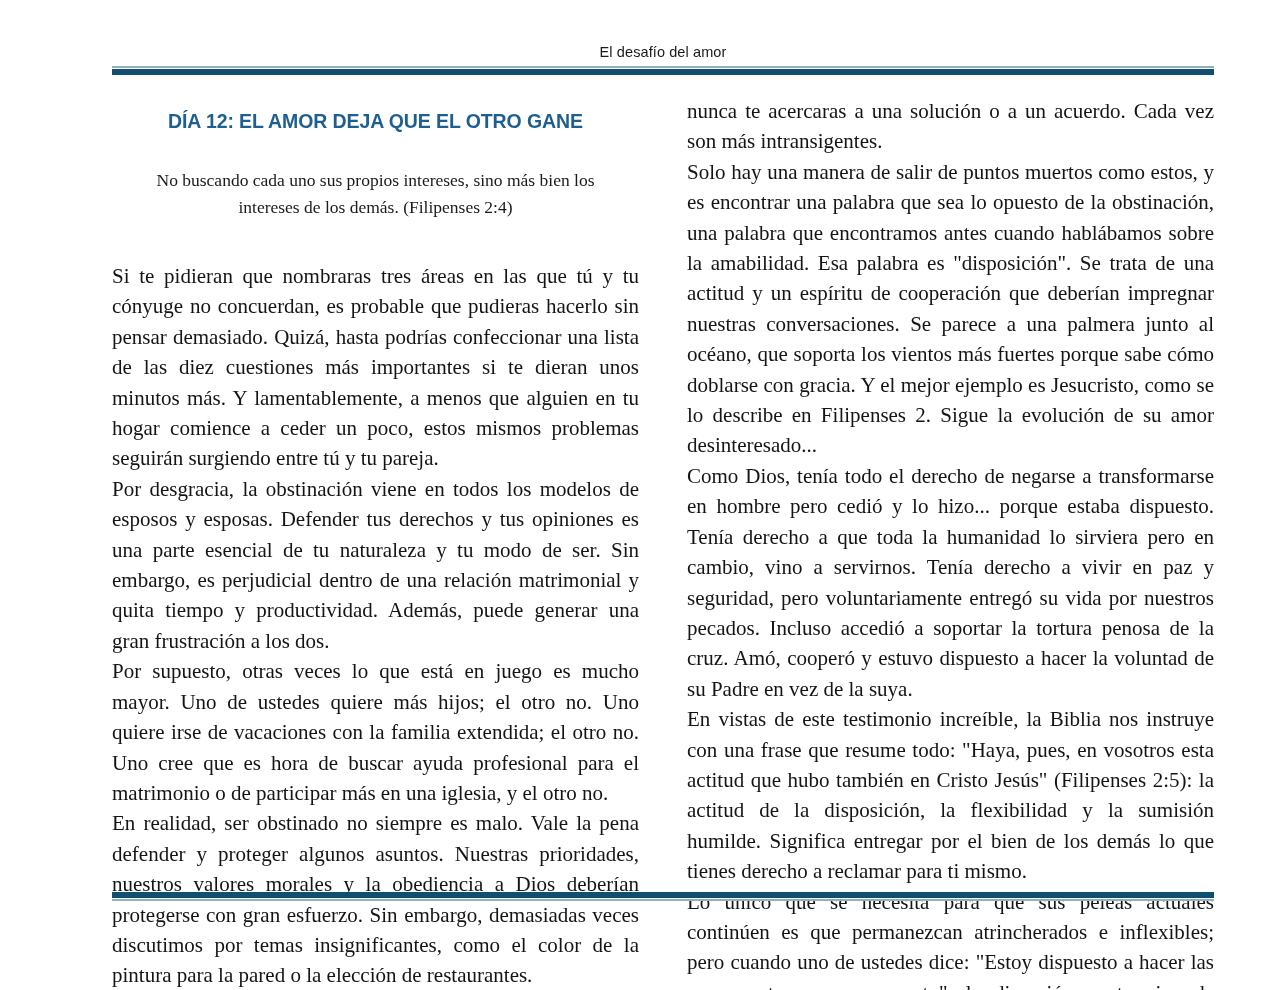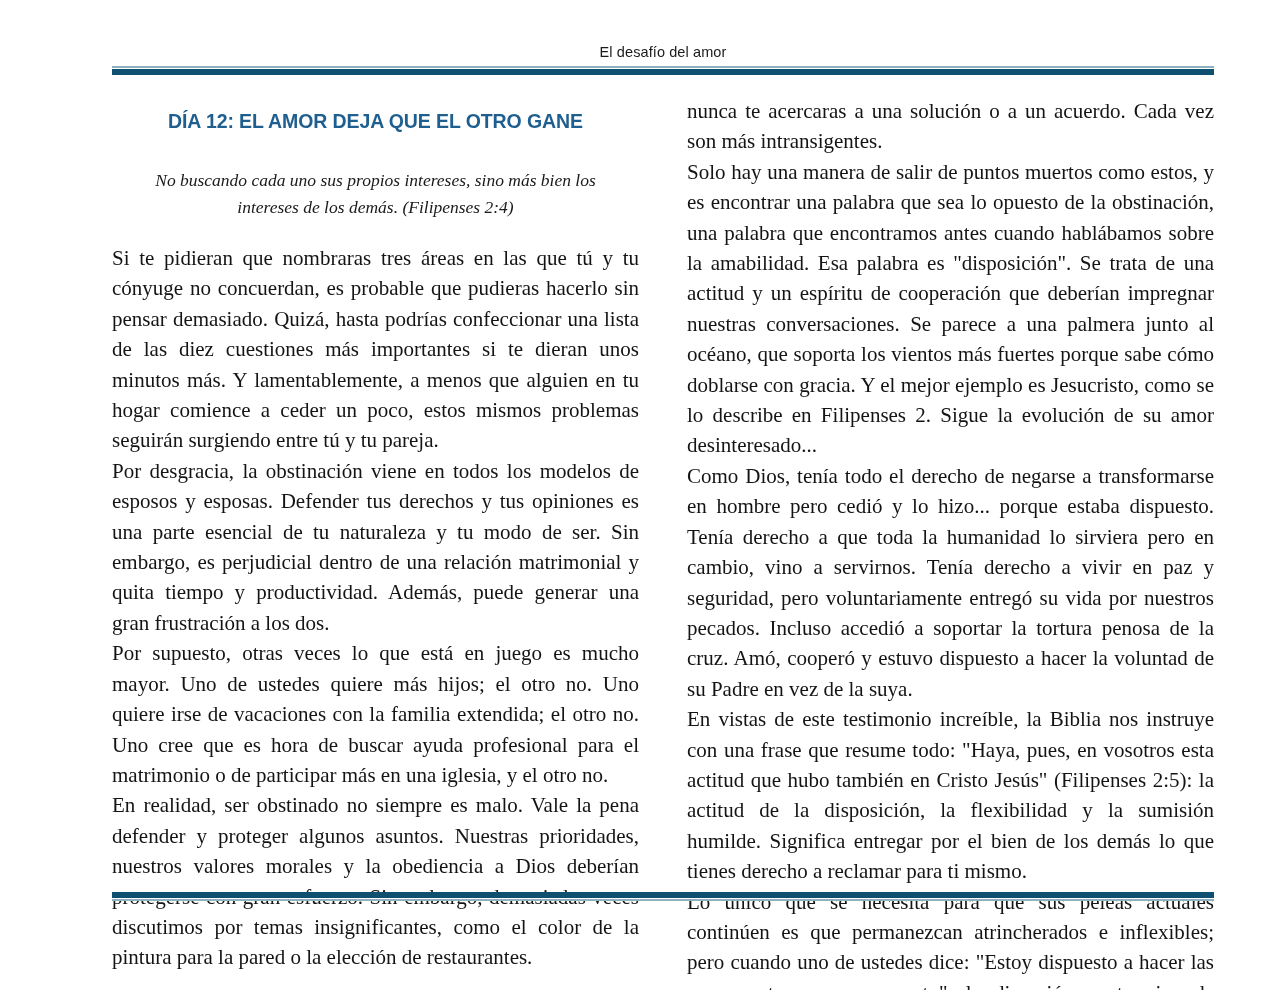--- a/index.html
+++ b/index.html
@@ -90,41 +90,40 @@
     line-height: 26px;
     color: #1f5f8f;
     text-align: center;
     letter-spacing: -0.1px;
     margin: 12px 0 0 0;
     padding: 0 6px;
   }
 
   .epigraph {
     font-family: "Liberation Serif", serif;
-    font-style: italic;
     font-size: 17.5px;
     line-height: 27px;
     text-align: center;
     color: #1a1a1a;
     margin: 33px 14px 0 14px;
   }
 
   p.body {
     font-family: "Liberation Serif", serif;
     font-size: 21px;
     line-height: 30.4px;
     text-align: justify;
     text-justify: inter-word;
     margin: 0;
     color: #141414;
     hyphens: none;
   }
 
   .col-left p.body.first {
-    margin-top: 22px;
+    margin-top: 40px;
   }
 
   .col-right p.body.first {
     margin-top: 0;
   }
 
   
   .page-footer {
     position: absolute;
     left: 112px;

